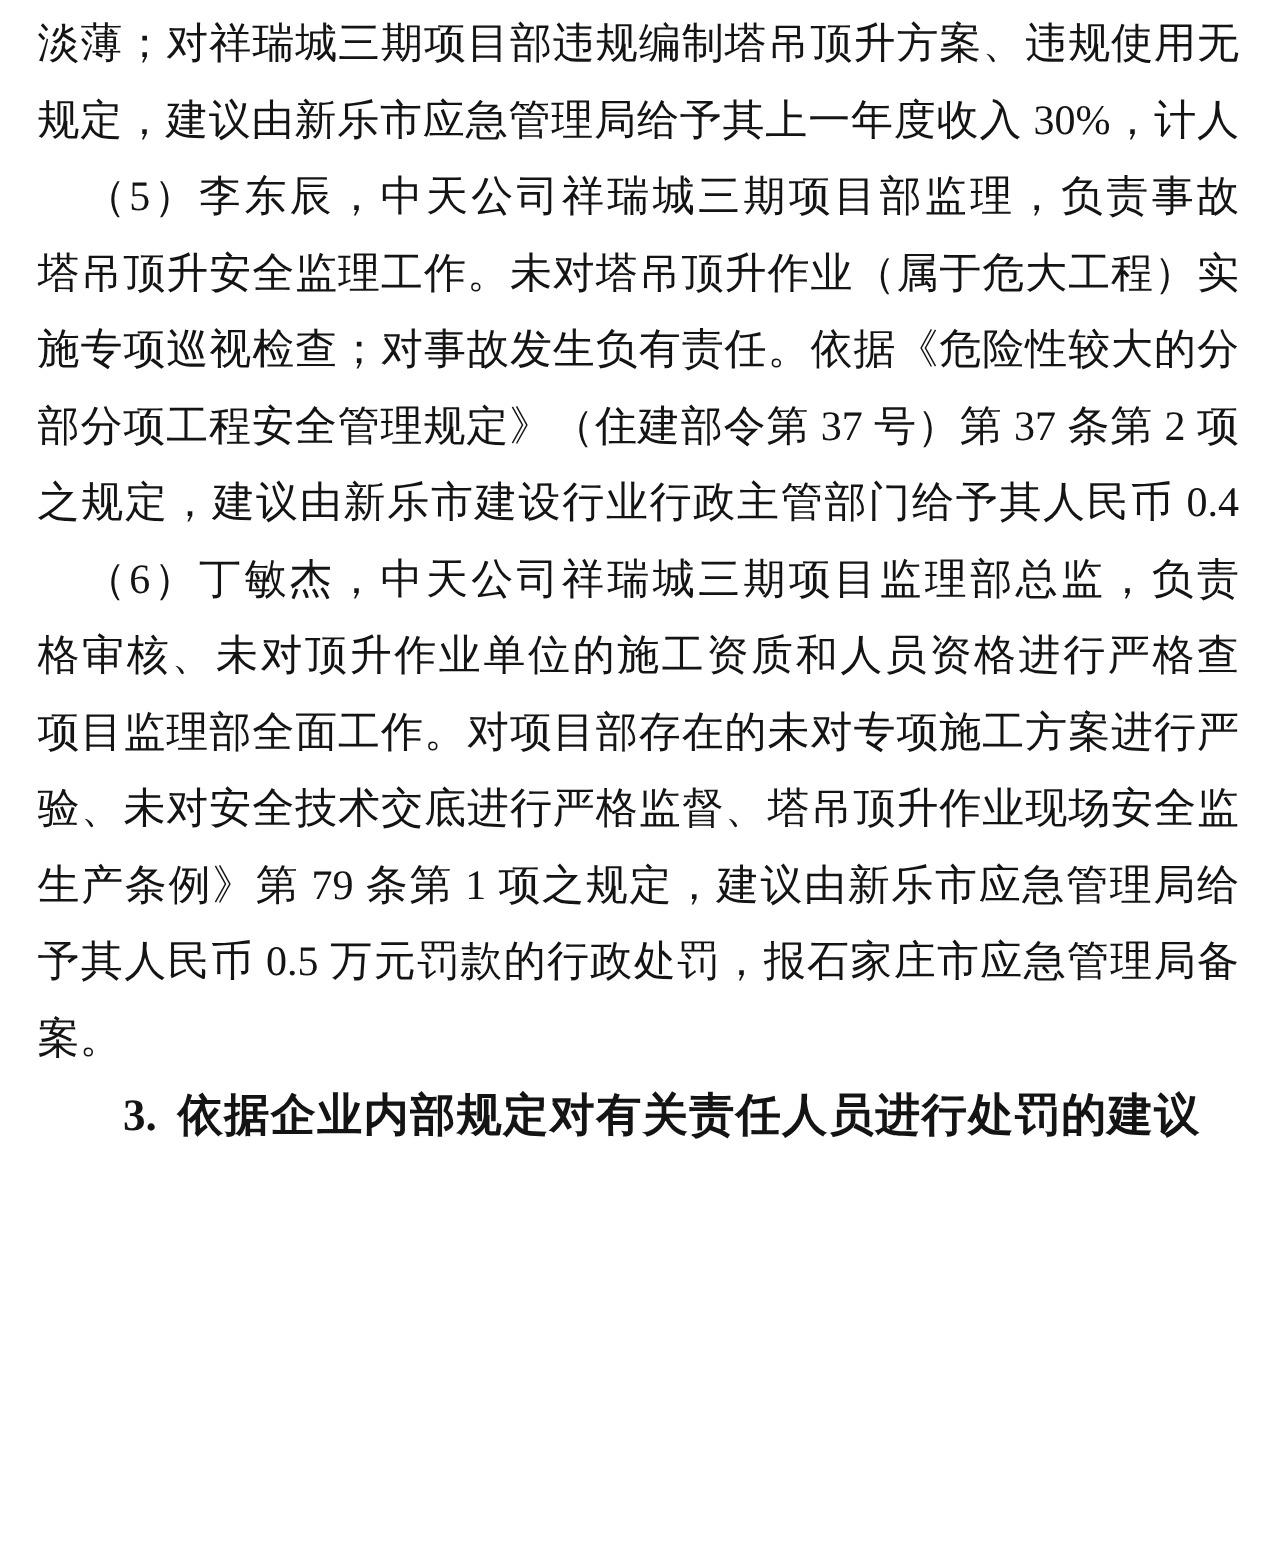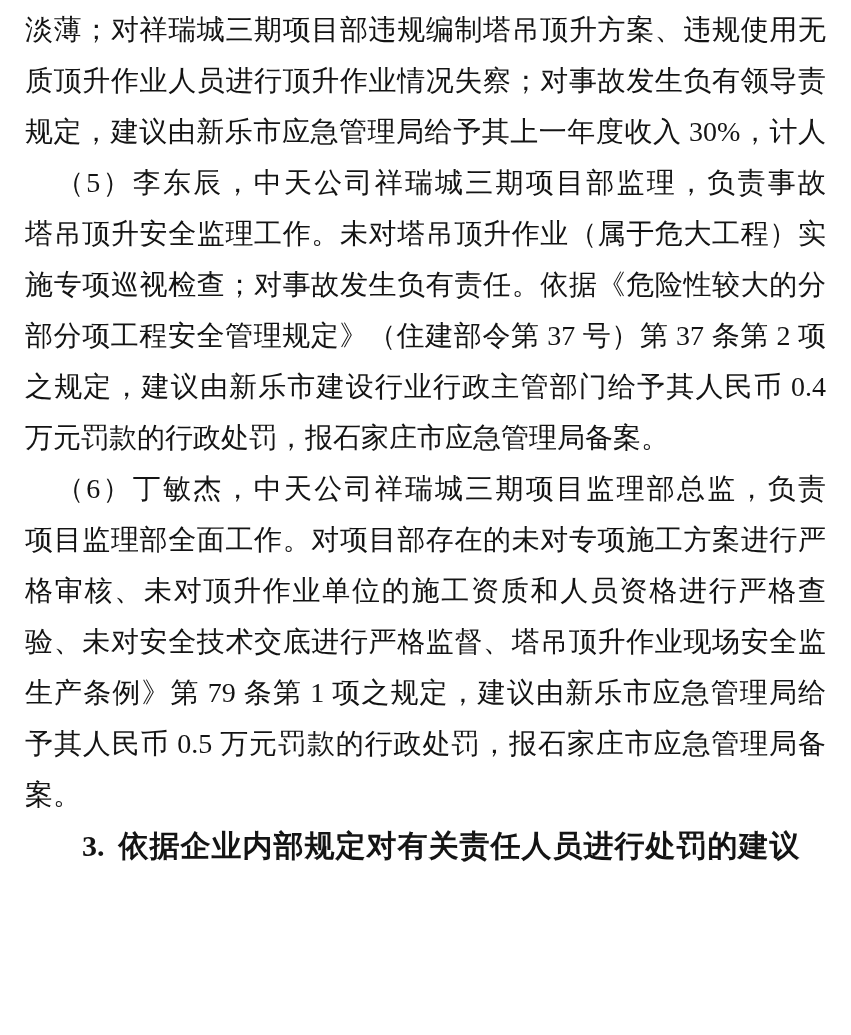--- a/index.html
+++ b/index.html
@@ -47,37 +47,35 @@
     vertical-align: super;
   }
 </style>
 </head>
 <body>
 
 <div class="page">
 
   <section class="para">
     <div class="line">淡薄；对祥瑞城三期项目部违规编制塔吊顶升方案、违规使用无资</div>
-    <div class="line">质顶升作业人员进行顶升作业情况失察；对事故发生负有领导责</div>
     <div class="line">规定，建议由新乐市应急管理局给予其上一年度收入 30%，计人</div>
   </section>
 
   <section class="para">
     <div class="line indent">（5）李东辰，中天公司祥瑞城三期项目部监理，负责事故</div>
     <div class="line">塔吊顶升安全监理工作。未对塔吊顶升作业（属于危大工程）实</div>
     <div class="line">施专项巡视检查；对事故发生负有责任。依据《危险性较大的分</div>
     <div class="line">部分项工程安全管理规定》（住建部令第 37 号）第 37 条第 2 项</div>
     <div class="line">之规定，建议由新乐市建设行业行政主管部门给予其人民币 0.4</div>
-    <div class="line last">万元罚款的行政处罚，报石家庄市应急管理局备案。</div>
   </section>
 
   <section class="para">
     <div class="line indent">（6）丁敏杰，中天公司祥瑞城三期项目监理部总监，负责</div>
+    <div class="line">格审核、未对顶升作业单位的施工资质和人员资格进行严格查</div>
     <div class="line">项目监理部全面工作。对项目部存在的未对专项施工方案进行严</div>
-    <div class="line">格审核、未对顶升作业单位的施工资质和人员资格进行严格查</div>
     <div class="line">验、未对安全技术交底进行严格监督、塔吊顶升作业现场安全监</div>
     <div class="line">生产条例》第 79 条第 1 项之规定，建议由新乐市应急管理局给</div>
     <div class="line">予其人民币 0.5 万元罚款的行政处罚，报石家庄市应急管理局备</div>
     <div class="line last">案。</div>
   </section>
 
   <div class="line heading"><span class="h-num">3.</span><span class="h-text">依据企业内部规定对有关责任人员进行处罚的建议</span></div>
 
 </div>
 

